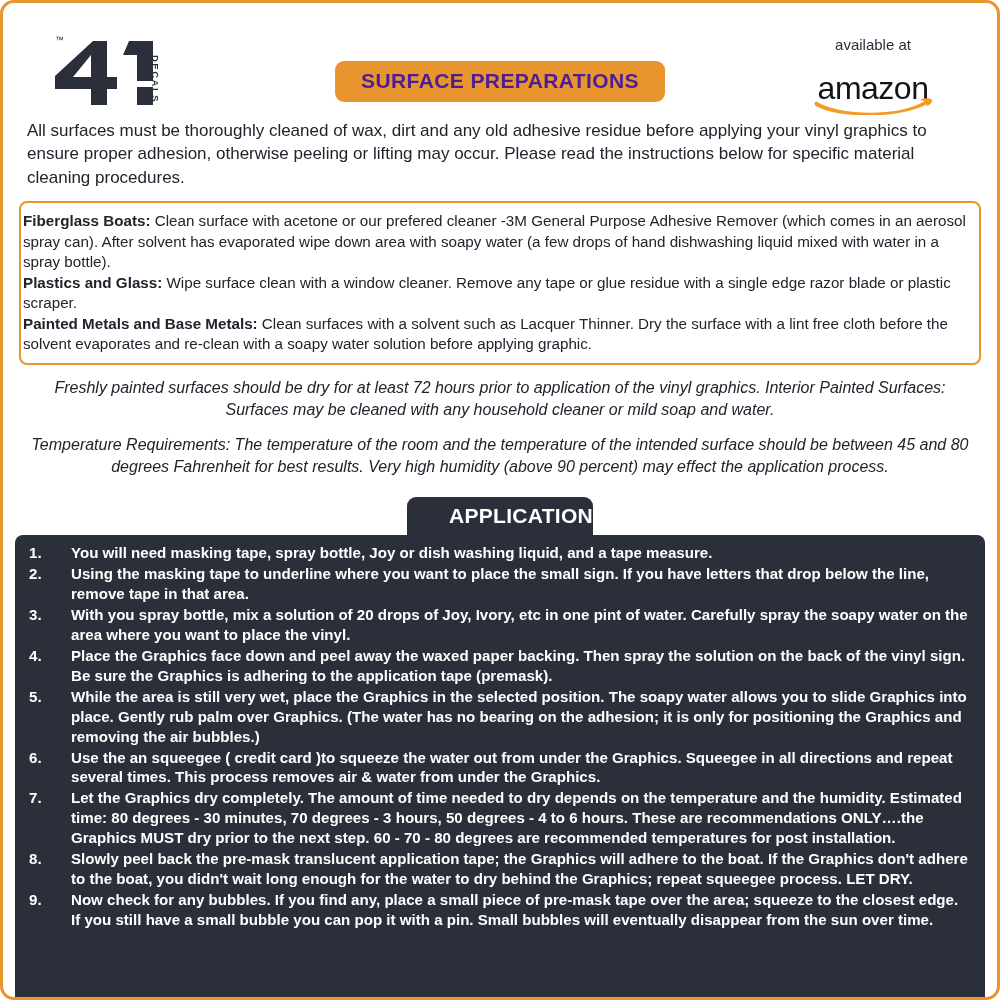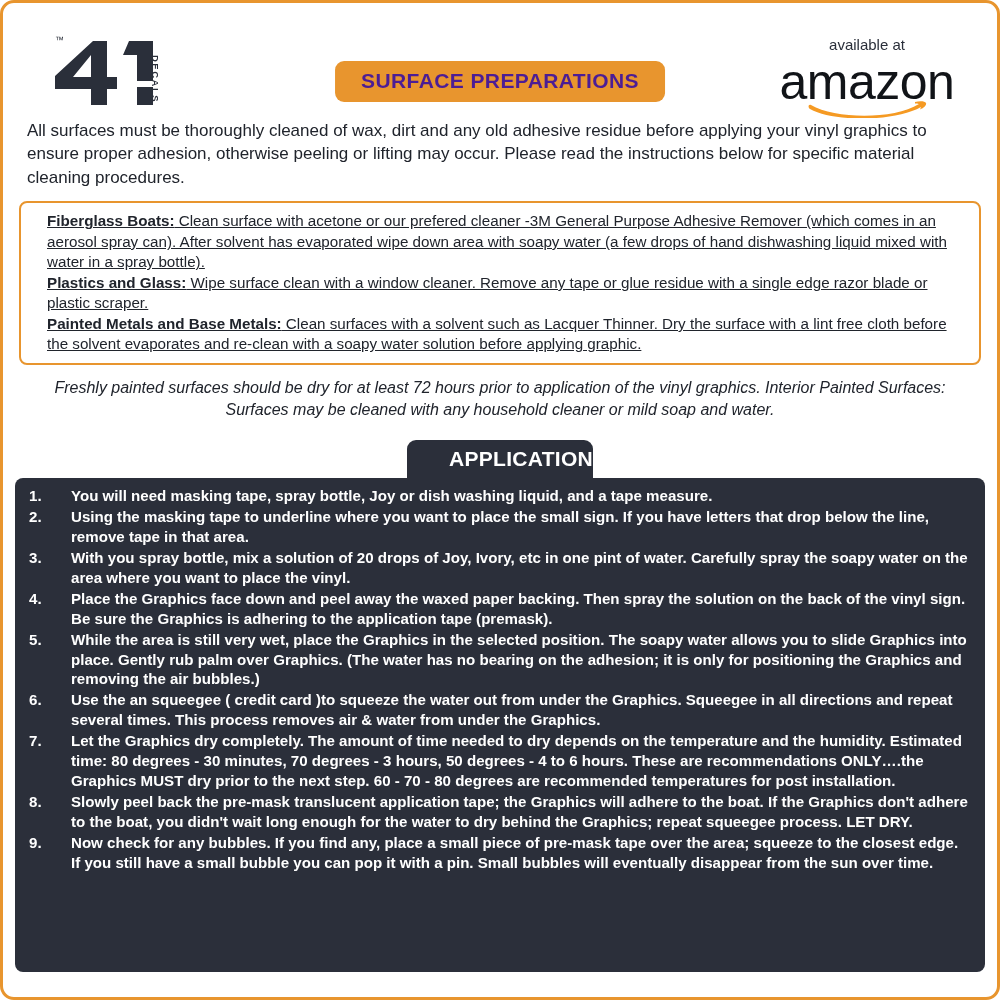--- a/index.html
+++ b/index.html
@@ -57,61 +57,60 @@
     color: #4c1d95;
     font-weight: bold;
     font-size: 21px;
     letter-spacing: .4px;
     padding: 8px 26px 9px 26px;
     border-radius: 9px;
     white-space: nowrap;
   }
   .amazon-wrap {
     position: absolute;
-    right: 38px; top: 34px;
+    right: 32px; top: 34px;
     width: 184px;
     text-align: center;
   }
   .available-at {
     font-size: 15px;
     color: #2a2f3a;
     line-height: 1.1;
   }
   .amazon-word {
-    font-size: 50px;
+    font-size: 32px;
     font-weight: normal;
     color: #111418;
     letter-spacing: -0.5px;
     line-height: 1.05;
-    margin-top: 2px;
+    margin-top: 18px;
   }
   .amazon-smile {
     display: block;
     margin: -8px auto 0 auto;
     width: 120px; height: 18px;
   }
 
   
   .intro {
     padding: 4px 24px 10px 24px;
     font-size: 17px;
     line-height: 1.38;
     color: #20242c;
   }
 
   
   .materials {
     margin: 2px 16px 0 16px;
     border: 2px solid #E8952E;
     border-radius: 8px;
-    padding: 8px 10px 8px 26px;
+    padding: 8px 10px 8px 2px;
     font-size: 15.2px;
     line-height: 1.35;
     color: #20242c;
-    text-decoration: underline;
   }
   .materials p { margin: 0 0 0 0; }
   .materials .lead { font-weight: bold; }
 
   
   .notes {
     padding: 12px 26px 2px 26px;
     font-size: 16px;
     font-style: italic;
     line-height: 1.35;
@@ -198,20 +197,21 @@
     <p>
       <span class="lead">Plastics and Glass:</span><span> Wipe surface clean with a window cleaner. Remove any tape or glue residue with a single edge razor blade or plastic scraper.</span>
     </p>
     <p>
       <span class="lead">Painted Metals and Base Metals:</span><span> Clean surfaces with a solvent such as Lacquer Thinner. Dry the surface with a lint free cloth before the solvent evaporates and re-clean with a soapy water solution before applying graphic.</span>
     </p>
   </div>
 
   <div class="notes">
     <p>Freshly painted surfaces should be dry for at least 72 hours prior to application of the vinyl graphics. Interior Painted Surfaces: Surfaces may be cleaned with any household cleaner or mild soap and water.</p>
+    <p>Temperature Requirements: The temperature of the room and the temperature of the intended surface should be between 45 and 80 degrees Fahrenheit for best results. Very high humidity (above 90 percent) may effect the application process.</p>
   </div>
 
   <div class="app-wrap">
     <div class="app-badge">APPLICATION</div>
     <div class="app-panel">
 
       <div class="step">
         <span class="step-num">1.</span>
         <span class="step-text">You will need masking tape, spray bottle, Joy or dish washing liquid, and a tape measure.</span>
       </div>

